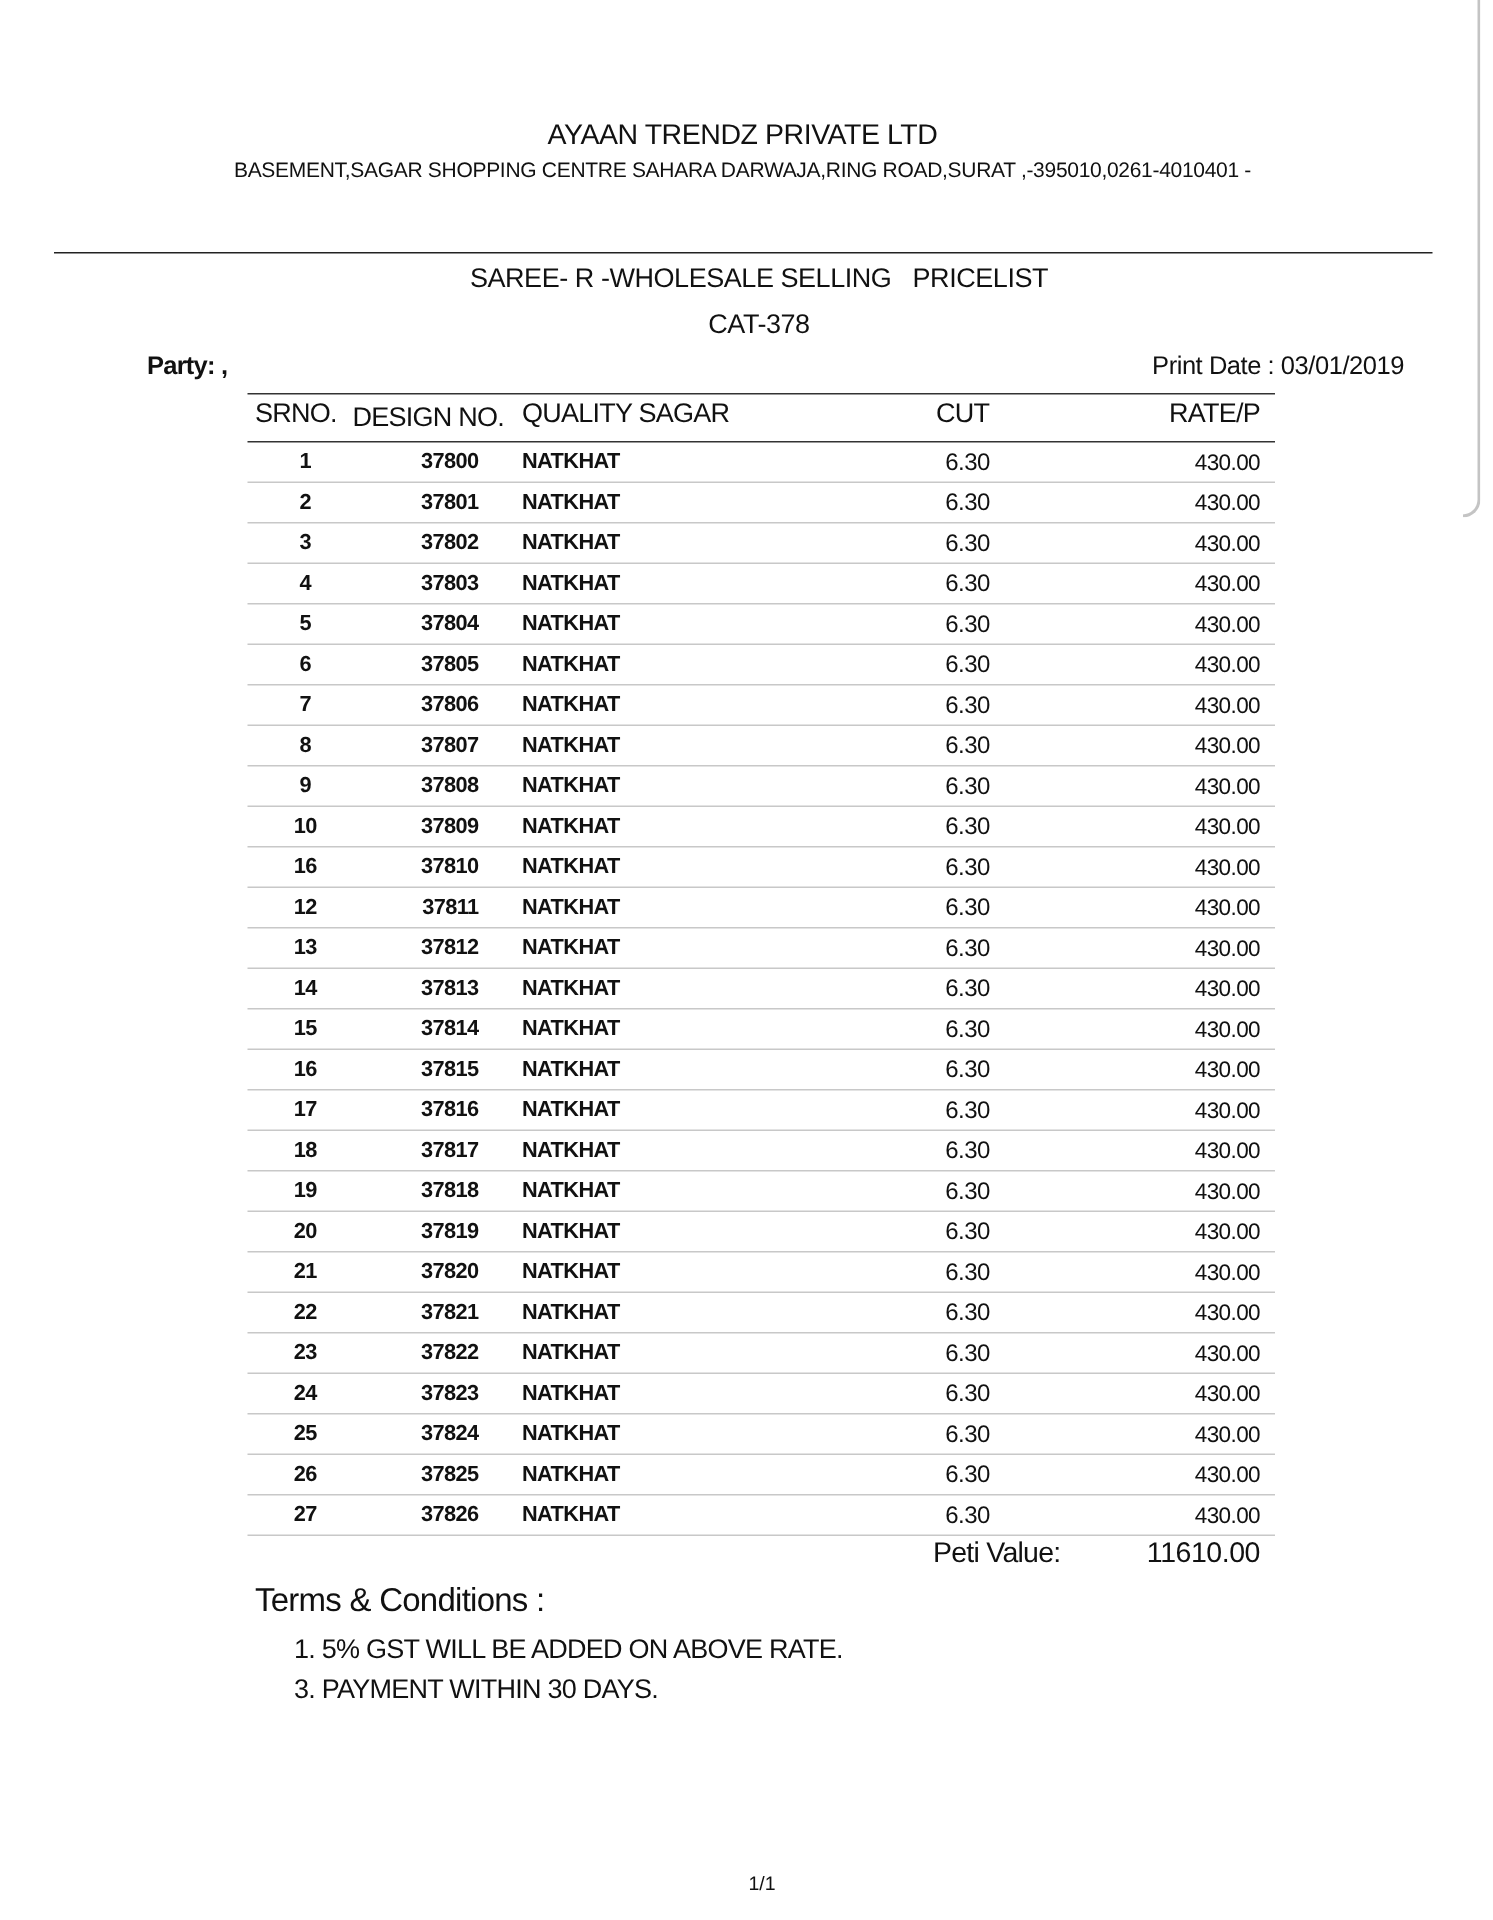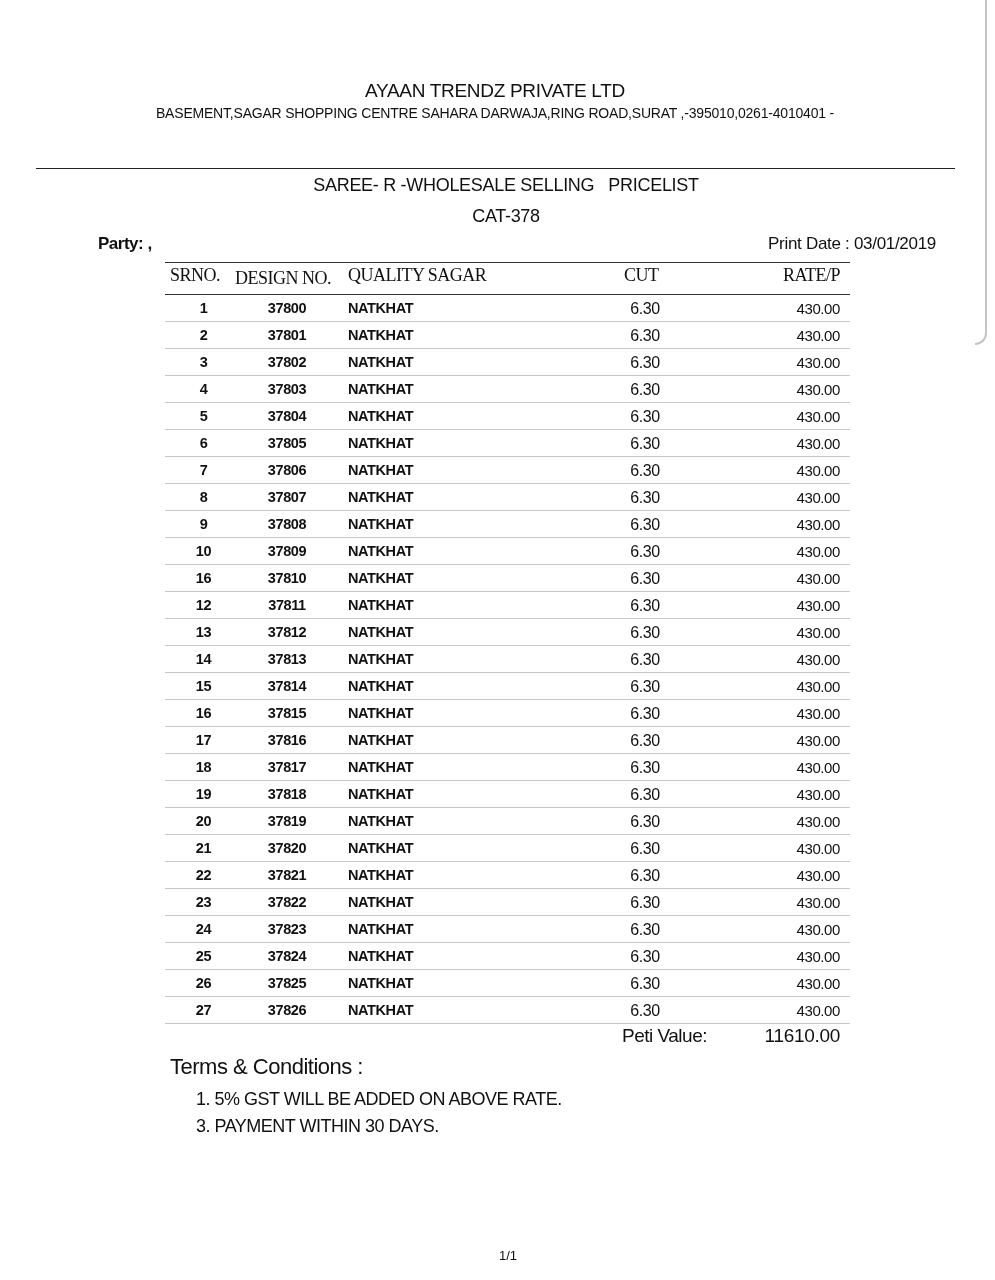--- a/index.html
+++ b/index.html
@@ -11,25 +11,25 @@
   .company { top:80px; left:0; width:990px; text-align:center; font-size:19px; letter-spacing:-0.3px; }
   .address { top:105px; left:0; width:990px; text-align:center; font-size:14px; letter-spacing:-0.2px; }
   .rule { top:168px; left:36px; width:919px; height:1px; background:#222; }
   .doc-title { top:175px; left:0; width:1012px; text-align:center; font-size:18px; letter-spacing:-0.3px; }
   .cat { top:206px; left:0; width:1012px; text-align:center; font-size:18px; letter-spacing:-0.3px; }
   .party { top:234px; left:98px; font-size:17px; font-weight:bold; letter-spacing:-0.5px; }
   .print-date { top:234px; right:59px; font-size:17px; letter-spacing:-0.3px; }
   .table-wrap { top:262px; left:165px; width:685px; }
   .table-top { height:1px; background:#333; }
   .thead { height:31px; position:relative; border-bottom:1.5px solid #333; font-size:18px; letter-spacing:-0.5px; }
-  .thead span { position:absolute; top:3px;font-family:Liberation Serif, serif; }
+  .thead span { position:absolute; top:3px; }
   .row { height:26px; position:relative; border-bottom:1px solid #c8c8c8; font-size:14.5px; font-weight:bold; letter-spacing:-0.4px; }
   .row span { position:absolute; top:5px; }
   .c-sr { left:0; width:77px; text-align:center; }
-  .c-des { left:90px; width:64px; text-align:center; }
+  .c-des { left:90px; width:64px; text-align:right; }
   .c-qual { left:183px; }
   .c-cut { left:460px; width:40px; text-align:center; font-weight:normal; font-size:16px; }
   .c-rate { right:10px; text-align:right; font-weight:normal; font-size:15px; }
   .thead .h-sr { left:5px; top:2px; }
   .thead .h-des { left:70px; top:5px; }
   .thead .h-qual { left:183px; top:2px; }
   .thead .h-cut { left:459px; top:2px; }
   .thead .h-rate { right:10px; top:2px; }
   .peti-label { top:1025px; left:622px; font-size:19px; letter-spacing:-0.5px; }
   .peti-value { top:1025px; right:155px; font-size:19px; letter-spacing:-0.3px; }

